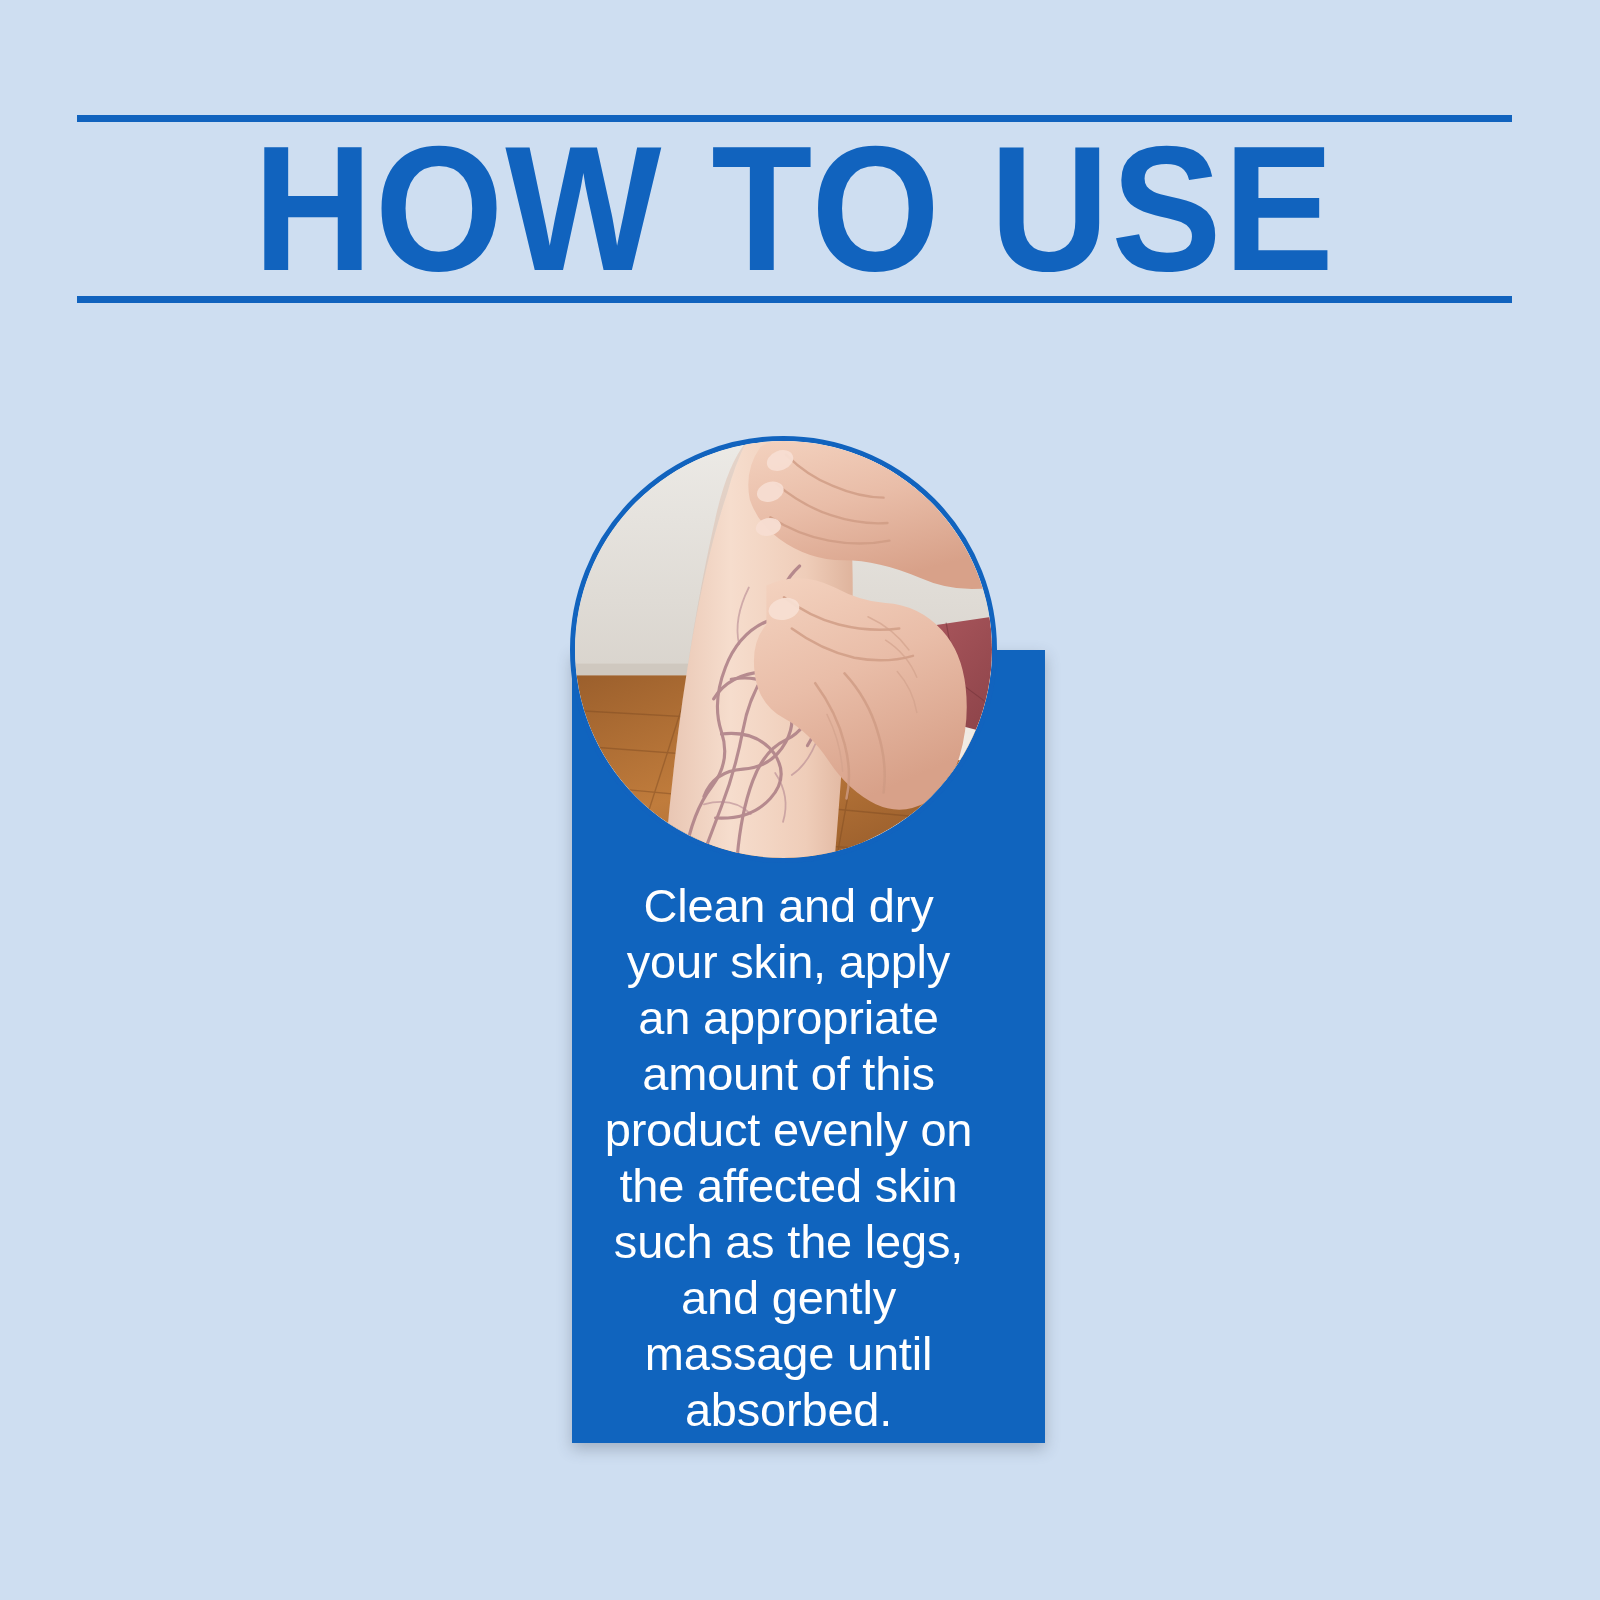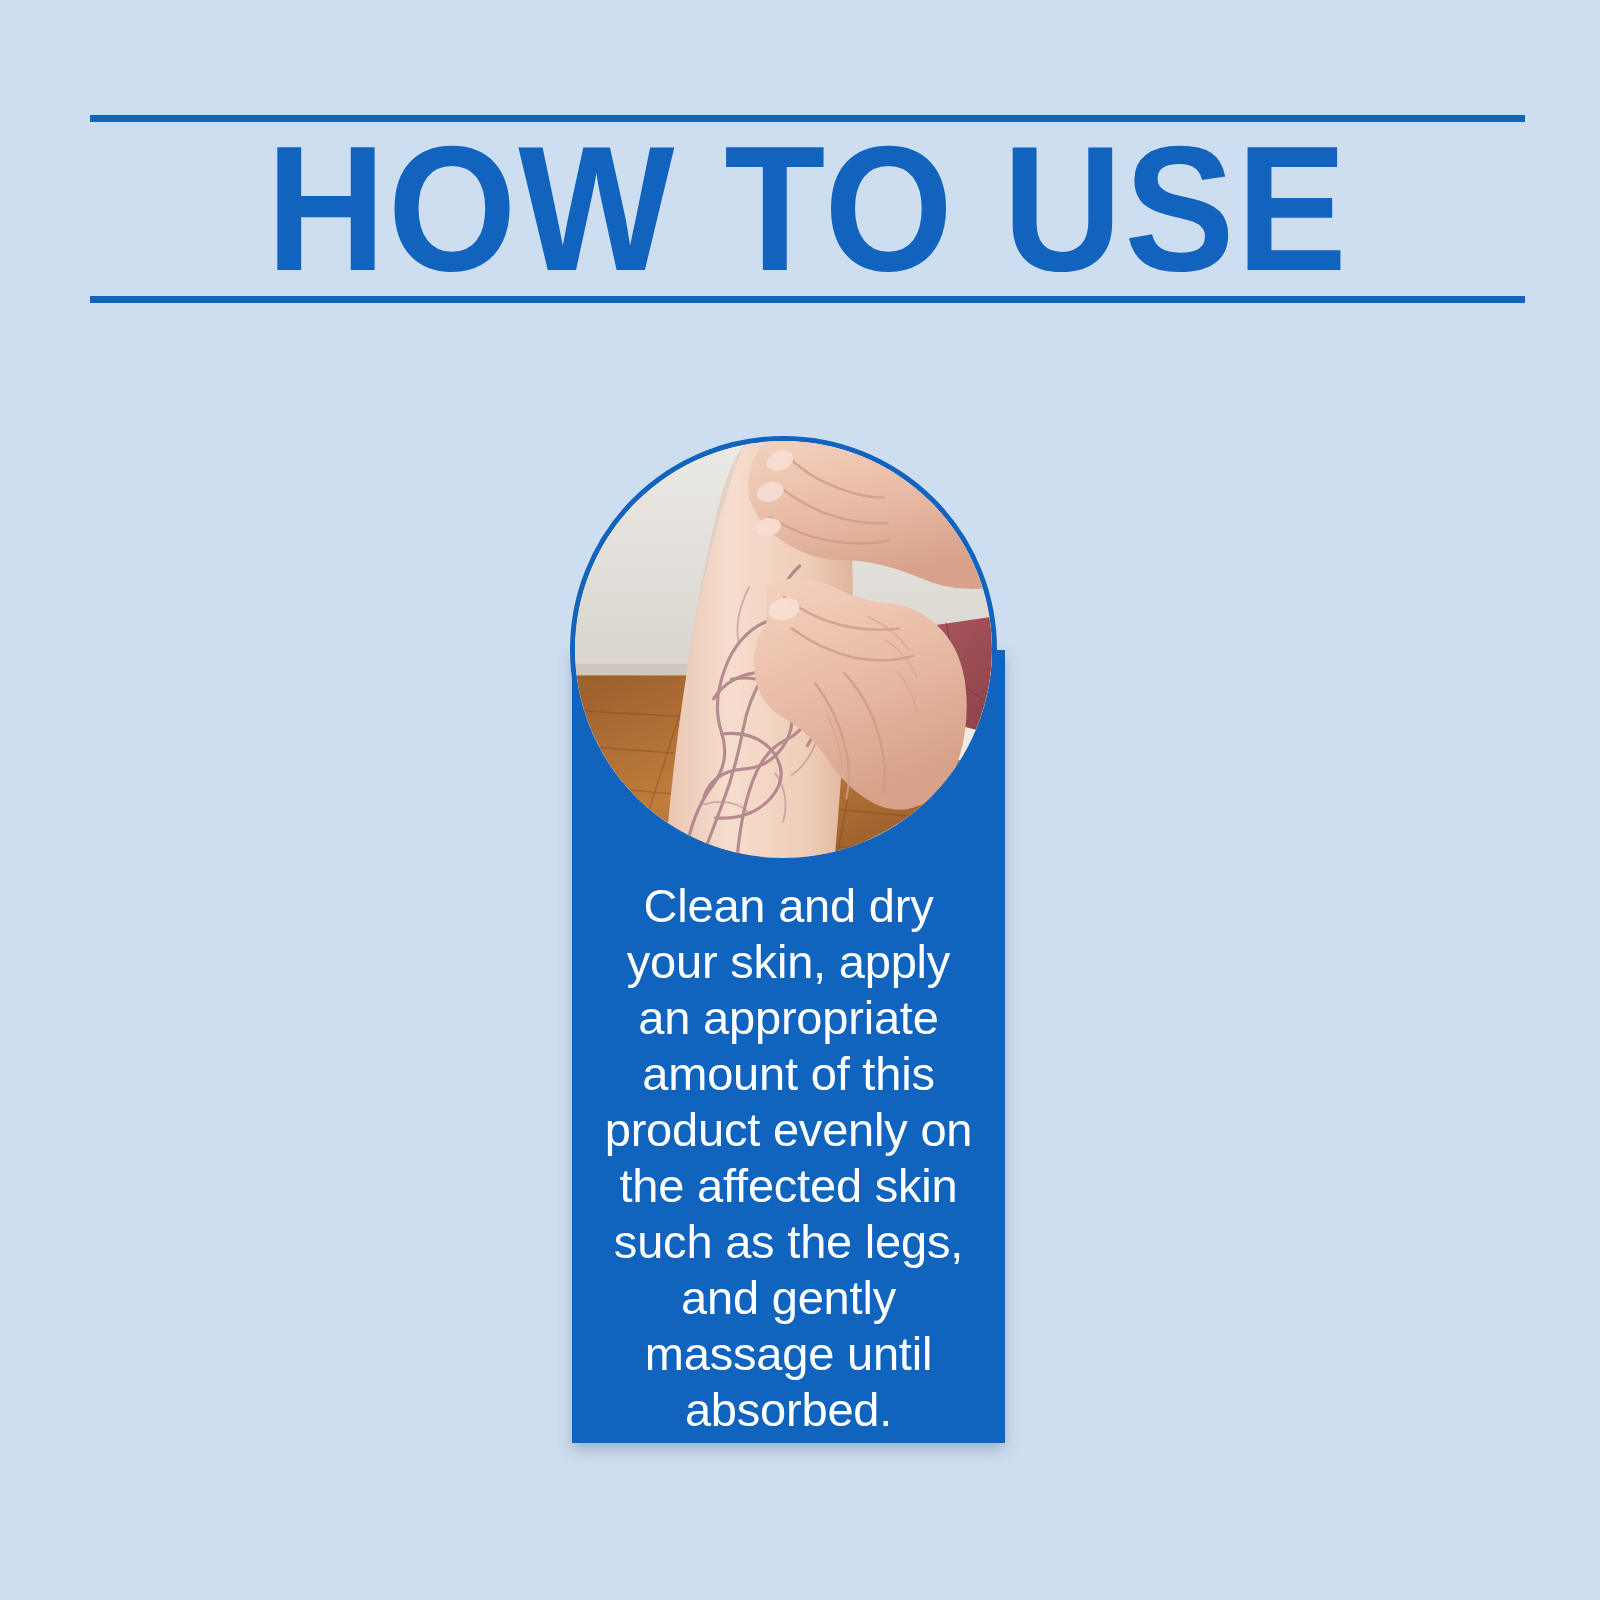--- a/index.html
+++ b/index.html
@@ -11,21 +11,21 @@
     height: 1600px;
     background: #cedef1;
     font-family: "Liberation Sans", sans-serif;
     overflow: hidden;
     position: relative;
   }
 
   
   #header {
     position: absolute;
-    left: 90px;
+    left: 77px;
     top: 115px;
     width: 1435px;
     height: 190px;
   }
   .rule {
     position: absolute;
     left: 0;
     width: 100%;
     height: 7px;
     background: #1163be;
@@ -53,20 +53,21 @@
 
   
   #instruction-card {
     position: absolute;
     left: 572px;
     top: 650px;
     width: 433px;
     height: 793px;
     background: #1064be;
     box-shadow: 0 6px 14px rgba(60,70,85,0.30);
+    padding-left: 40px;
   }
 
   #card-text {
     position: absolute;
     left: 28px;
     top: 228px;
     width: 377px;
     text-align: center;
     color: #ffffff;
     font-family: "Liberation Sans", sans-serif;

